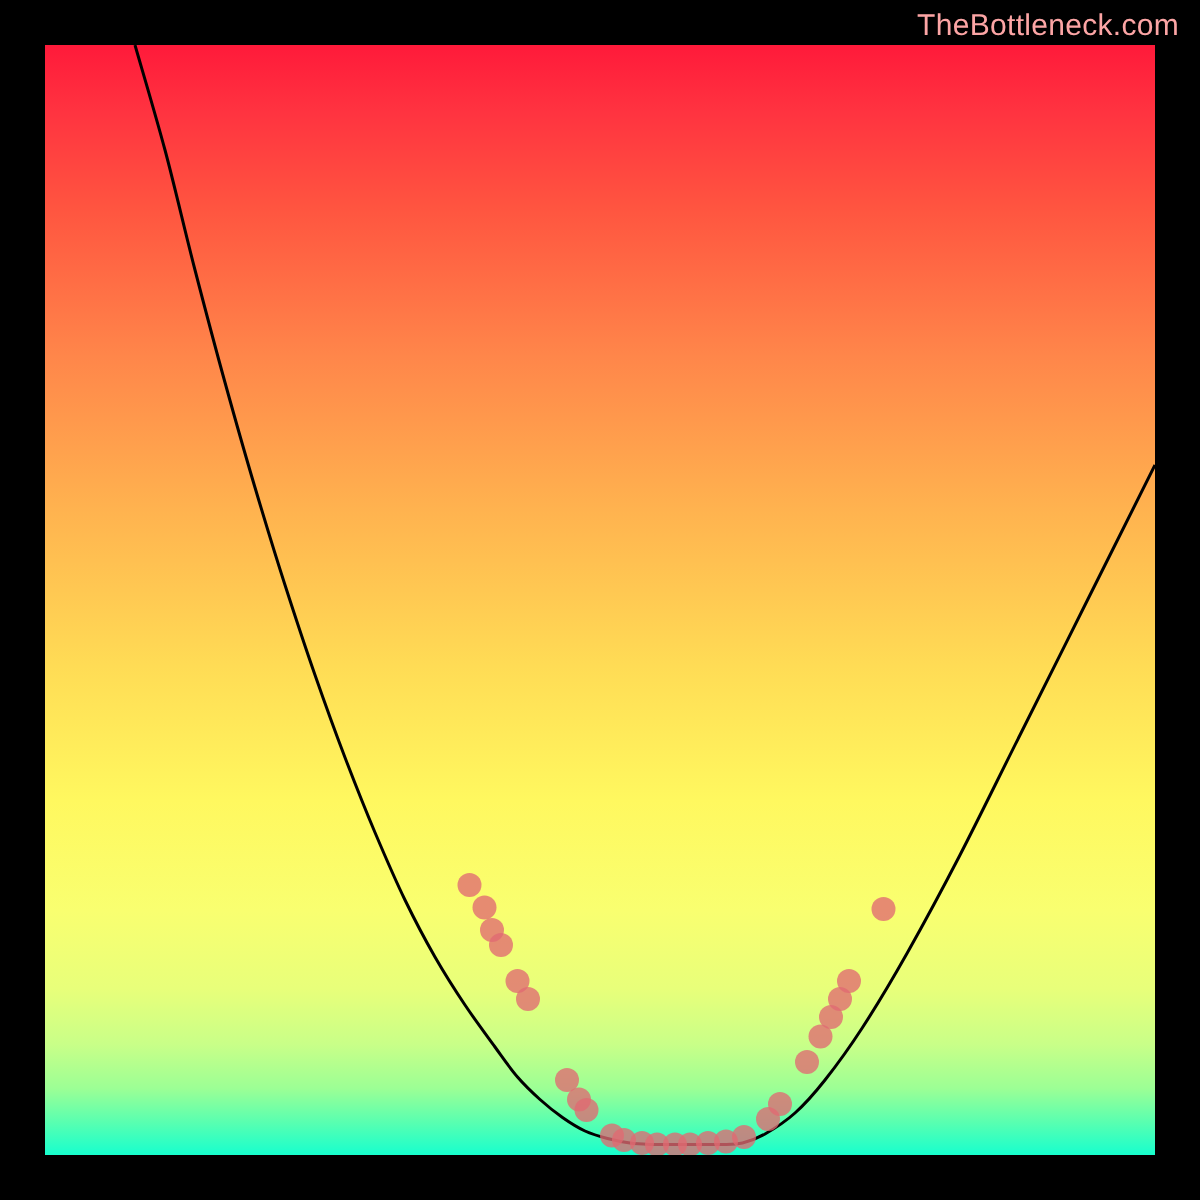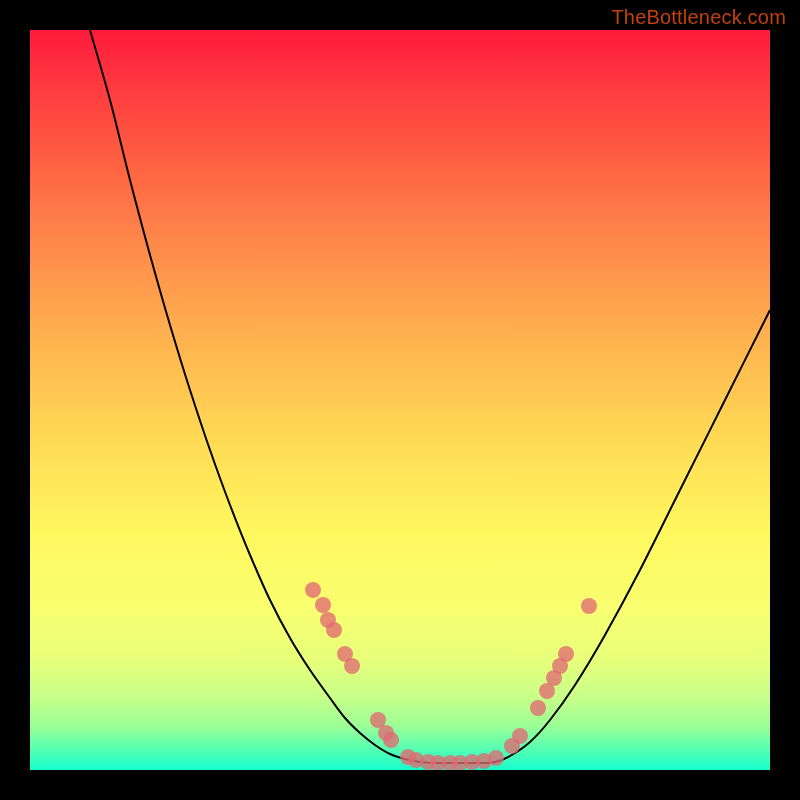--- a/index.html
+++ b/index.html
@@ -30,21 +30,21 @@
       #c9ff88 90%,
       #9cff95 94%,
       #5affb0 97%,
       #17ffce 100%
     );
   }
   .watermark {
     position: absolute;
     top: 6px;
     right: 14px;
-    color: #c2410c;
+    color: #fca5a5;
     font-size: 20px;
     font-weight: 500;
     letter-spacing: 0.2px;
     z-index: 10;
   }
   svg.curves {
     position: absolute;
     left: 0;
     top: 0;
   }

